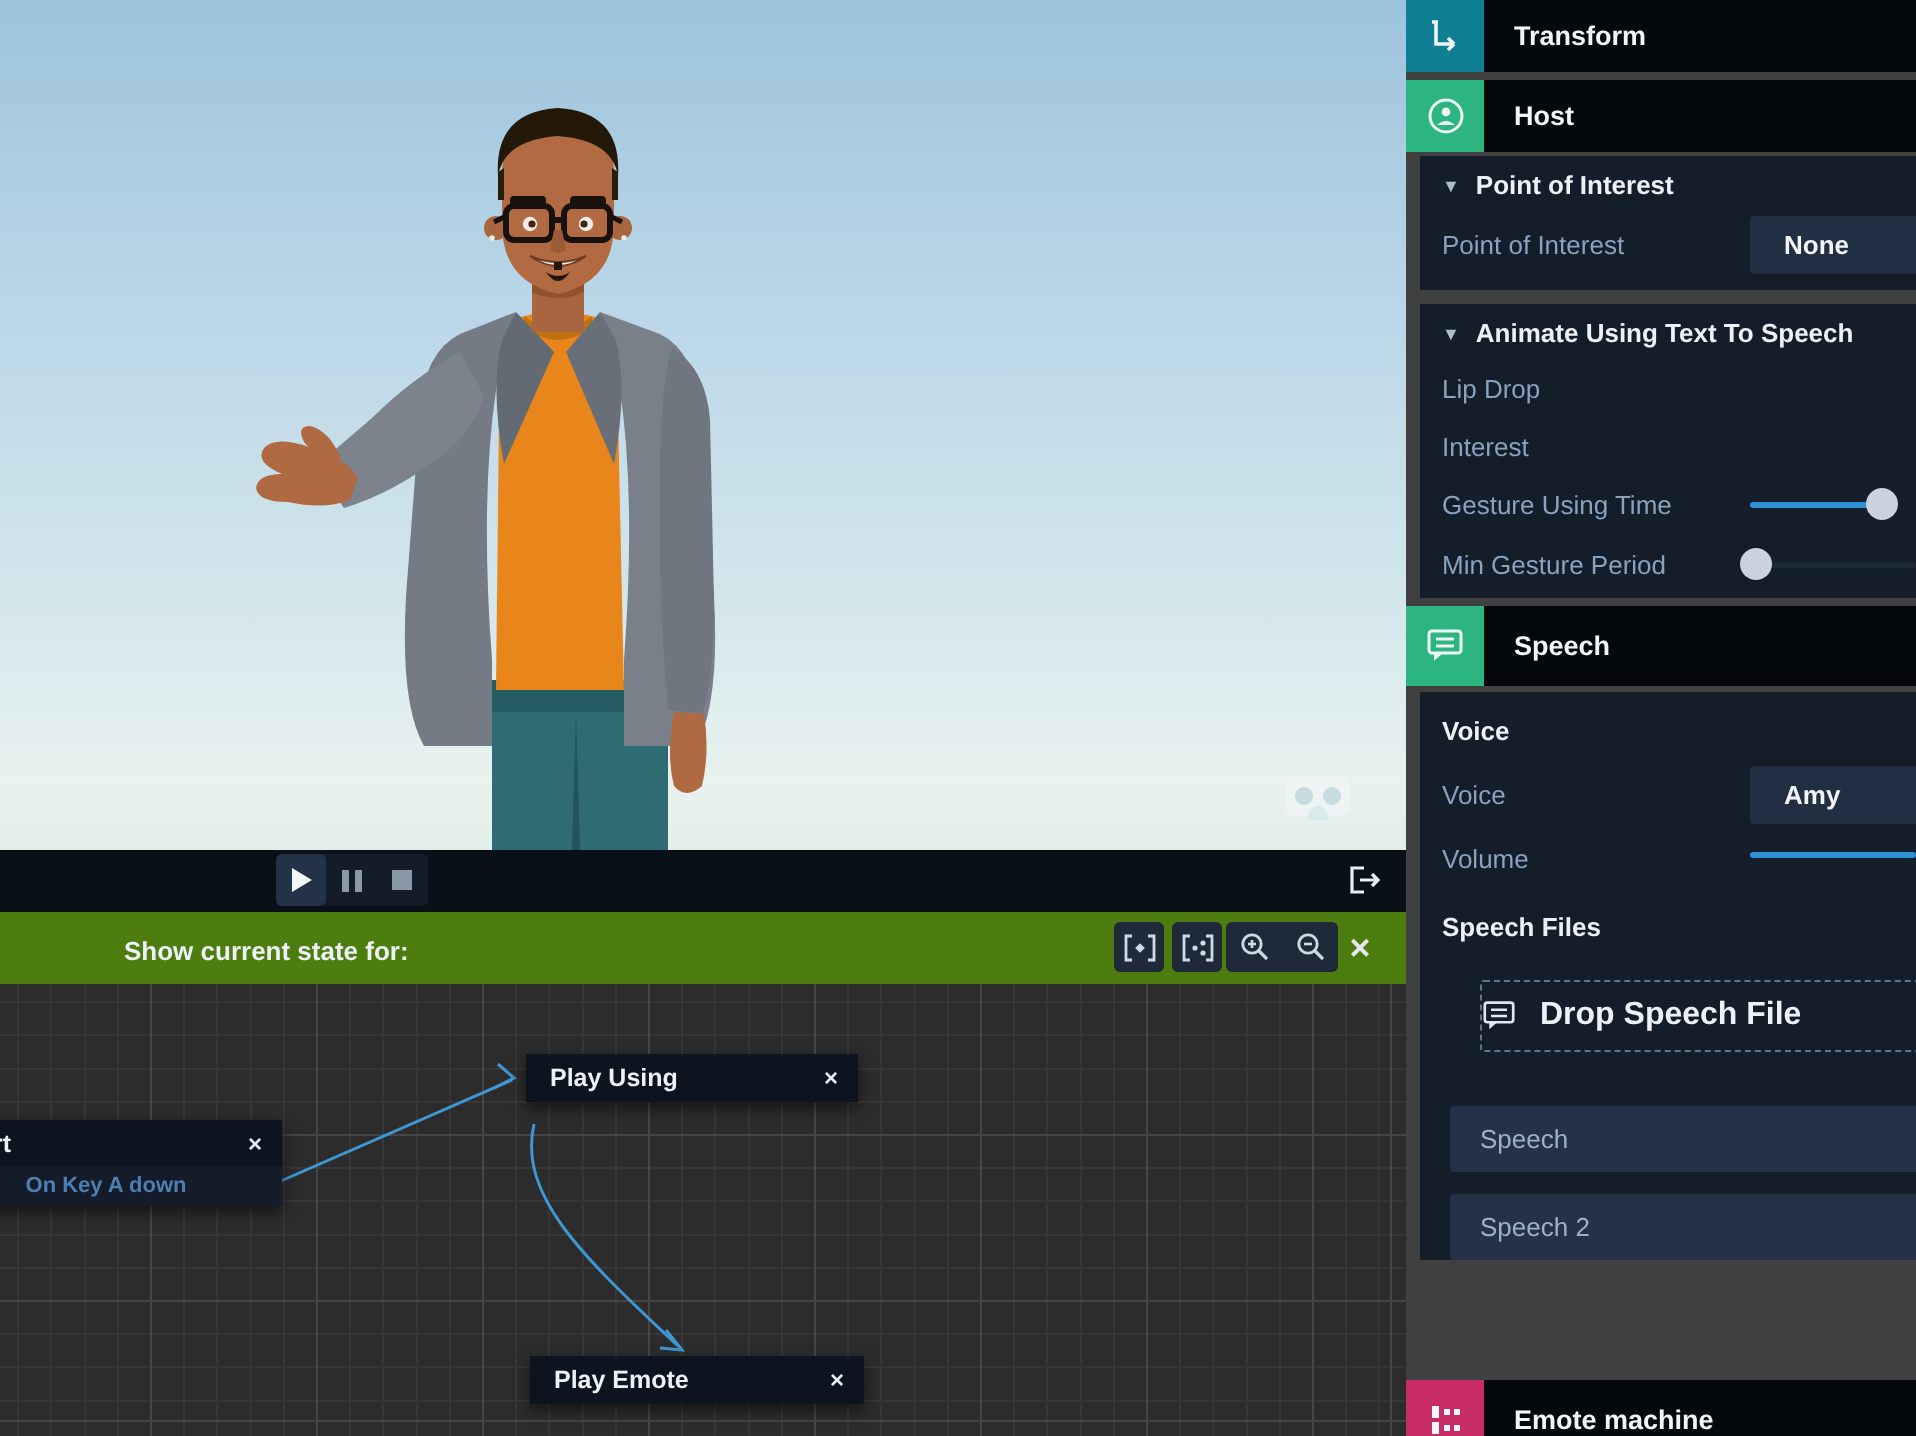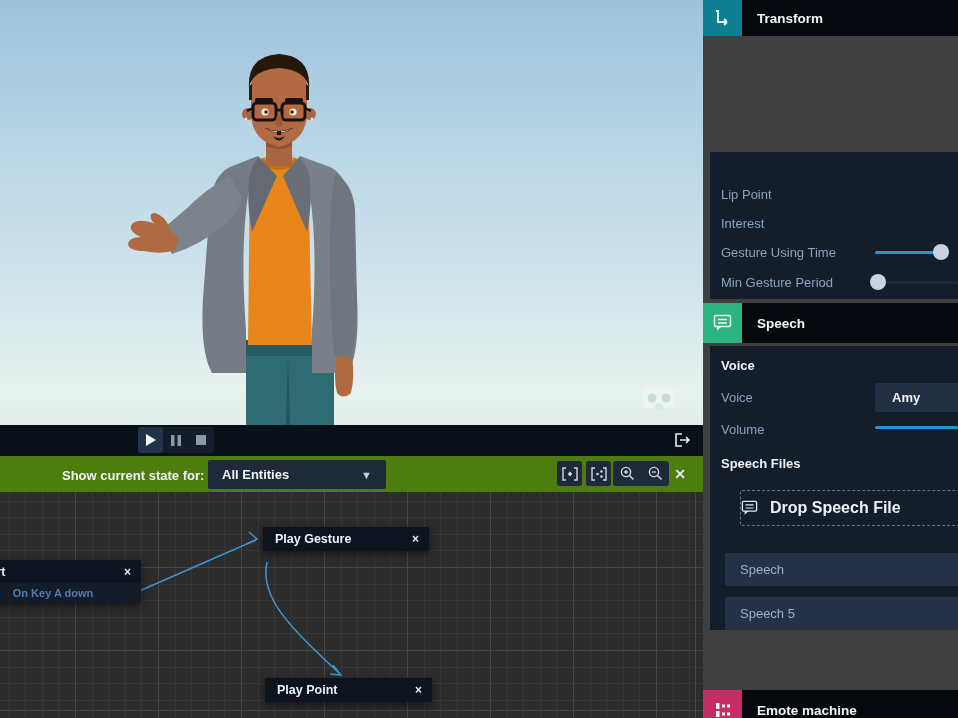--- a/index.html
+++ b/index.html
@@ -168,24 +168,20 @@
     <div id="exit-btn" class="abs">
       <svg width="18" height="16" viewBox="0 0 18 16">
         <path d="M8,2 L2,2 L2,14 L8,14" fill="none" stroke="#e8edf2" stroke-width="1.6"></path>
         <path d="M6,8 L15,8 M12,5 L15,8 L12,11" fill="none" stroke="#e8edf2" stroke-width="1.6"></path>
       </svg>
     </div>
   </div>
 
   <div id="statebar" class="abs">
     <div id="state-label" class="abs">Show current state for:</div>
-    <div id="entity-dd" class="abs">
-      <span class="val">All Entities</span>
-      <span class="caret">▼</span>
-    </div>
     <div class="tb-btn abs" style="left:557px;">
       <svg width="16" height="14" viewBox="0 0 16 14">
         <path d="M4,1 L1,1 L1,13 L4,13 M12,1 L15,1 L15,13 L12,13" fill="none" stroke="#cfd8e3" stroke-width="1.4"></path>
         <rect x="6.3" y="5.3" width="3.4" height="3.4" transform="rotate(45 8 7)" fill="#cfd8e3"></rect>
       </svg>
     </div>
     <div class="tb-btn abs" style="left:586px;">
       <svg width="16" height="14" viewBox="0 0 16 14">
         <path d="M4,1 L1,1 L1,13 L4,13 M12,1 L15,1 L15,13 L12,13" fill="none" stroke="#cfd8e3" stroke-width="1.4"></path>
         <circle cx="6.5" cy="7" r="1.3" fill="#cfd8e3"></circle>
@@ -227,48 +223,70 @@
         <span class="node-title">Start</span>
         <span class="node-x">×</span>
       </div>
       <div class="node-row" style="height:20px; background:#141c29;">
         <span>On Key A down</span>
       </div>
     </div>
 
     <div class="node" style="left:263px; top:35px; width:166px;">
       <div class="node-hdr" style="height:24px;">
-        <span class="node-title">Play Gesture</span>
+        <span class="node-title">Play Using</span>
         <span class="node-x">×</span>
       </div>
     </div>
 
     <div class="node" style="left:265px; top:186px; width:167px;">
       <div class="node-hdr" style="height:24px;">
-        <span class="node-title">Play Point</span>
+        <span class="node-title">Play Emote</span>
         <span class="node-x">×</span>
       </div>
     </div>
   </div>
 
   <div id="inspector" class="abs">
 
     <div class="ihdr" style="top:0; height:36px;">
       <div class="isq" style="background:#0e7f93;">
         <svg width="18" height="18" viewBox="0 0 18 18">
           <path d="M5,2 L2,2 M4,2 L4,13 L13,13 M13,13 L10,10 M13,13 L10,16" fill="none" stroke="#eef5f6" stroke-width="1.8"></path>
         </svg>
       </div>
       <span class="ihdr-title">Transform</span>
     </div>
 
-
+    <div class="ihdr" style="top:40px; height:36px;">
+      <div class="isq" style="background:#2cb580;">
+        <svg width="20" height="20" viewBox="0 0 20 20">
+          <circle cx="10" cy="10" r="8" fill="none" stroke="#eef5f6" stroke-width="1.5"></circle>
+          <circle cx="10" cy="8" r="2.2" fill="#eef5f6"></circle>
+          <path d="M5.5,14.5 Q10,10.5 14.5,14.5 Z" fill="#eef5f6"></path>
+        </svg>
+      </div>
+      <span class="ihdr-title">Host</span>
+    </div>
+
+    <div class="sect" style="top:78px; height:67px;">
+      <div class="sect-hd" style="top:7px;">
+        <span class="tri">▼</span><span>Point of Interest</span>
+      </div>
+      <span class="flabel" style="top:37px;">Point of Interest</span>
+      <div class="valbox" style="top:30px;">
+        <span>None</span>
+      </div>
+    </div>
 
     <div class="sect" style="top:152px; height:147px;">
-      <span class="flabel" style="top:35px;">Lip Point</span>
+      <div class="sect-hd" style="top:7px;">
+        <span class="tri">▼</span><span>Animate Using Text To Speech</span>
+      </div>
+      <span class="flabel" style="top:35px;">Lip Drop</span>
       <span class="flabel" style="top:64px;">Interest</span>
       <span class="flabel" style="top:93px;">Gesture Using Time</span>
       <div class="sl-track" style="left:165px; top:99px; width:70px;"></div>
       <div class="sl-handle" style="left:223px; top:92px;"></div>
       <span class="flabel" style="top:123px;">Min Gesture Period</span>
       <div class="sl-track" style="left:165px; top:129px; width:83px; background:#1d2836;"></div>
       <div class="sl-handle" style="left:160px; top:122px;"></div>
     </div>
 
     <div class="ihdr" style="top:303px; height:40px;">
@@ -296,21 +314,21 @@
           <rect x="1.5" y="1.5" width="16" height="11" rx="1.5" fill="none" stroke="#dfe7ee" stroke-width="1.5"></rect>
           <path d="M5,5.5 L14,5.5 M5,9 L14,9" stroke="#dfe7ee" stroke-width="1.4"></path>
           <path d="M4,12.5 L4,16.5 L8.5,12.5 Z" fill="#dfe7ee"></path>
         </svg>
         <span class="dz-label">Drop Speech File</span>
       </div>
       <div class="sp-item" style="top:207px;">
         <span>Speech</span>
       </div>
       <div class="sp-item" style="top:251px;">
-        <span>Speech 5</span>
+        <span>Speech 2</span>
       </div>
     </div>
 
 
     <div class="ihdr" style="top:690px; height:40px;">
       <div class="isq" style="background:#c72c66;">
         <svg width="16" height="16" viewBox="0 0 16 16">
           <rect x="1" y="1" width="3.5" height="6" fill="#f3f5f7"></rect>
           <rect x="1" y="9" width="3.5" height="6" fill="#f3f5f7"></rect>
           <rect x="7" y="2.5" width="3" height="3" fill="#f3f5f7"></rect>

